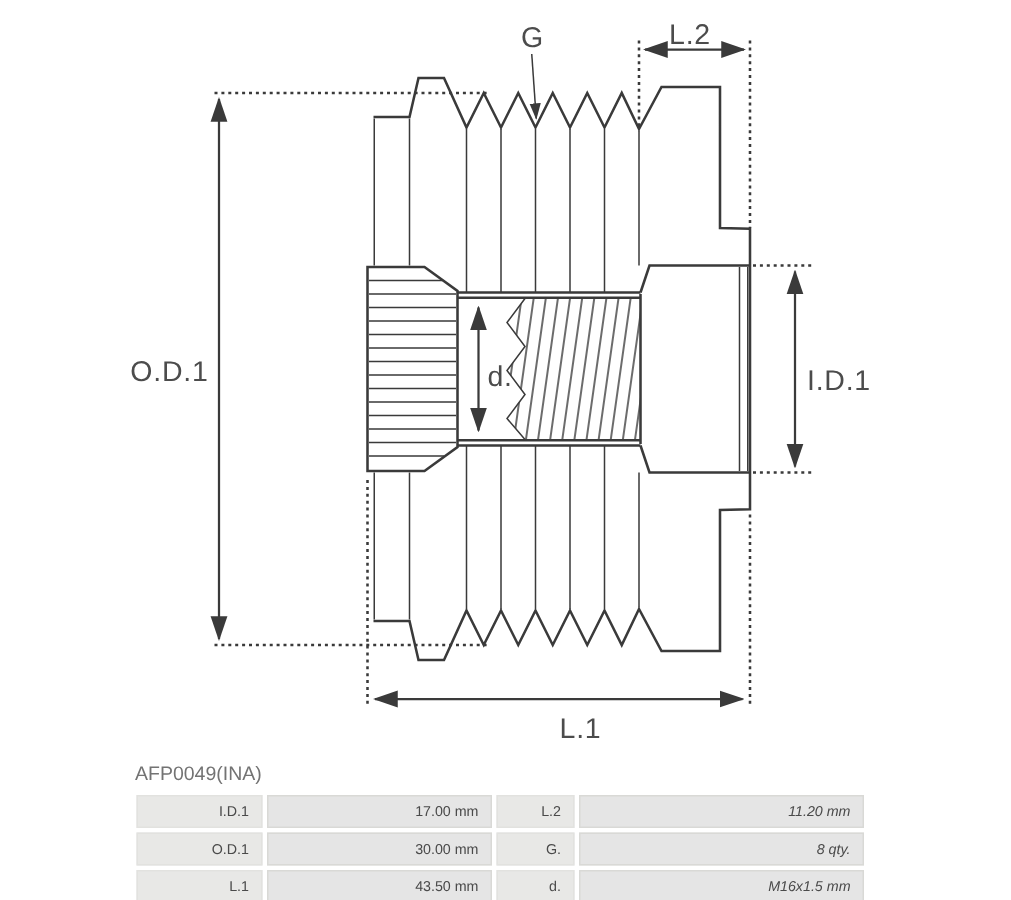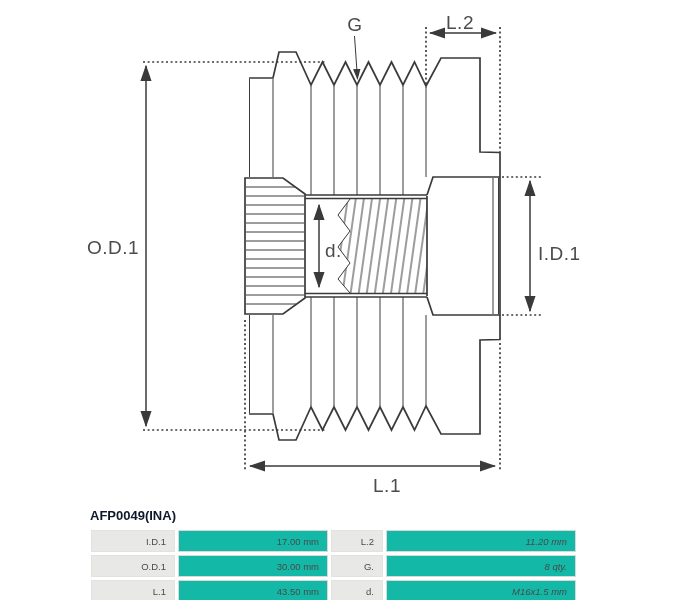--- a/index.html
+++ b/index.html
@@ -8,26 +8,26 @@
   svg{display:block;}
   
   .ol{fill:none;stroke:#3a3a3a;stroke-width:1.7;stroke-linejoin:miter;}
   .thin{fill:none;stroke:#3a3a3a;stroke-width:1;}
   .dim{fill:none;stroke:#3a3a3a;stroke-width:1.5;}
   .dot{fill:none;stroke:#3a3a3a;stroke-width:1.7;stroke-dasharray:2 2.6;}
   .dlabel{fill:#4c4c4c;font-size:19px;letter-spacing:0.5px;
           font-family:"Liberation Sans", sans-serif;}
   
   .spec{position:absolute;left:88px;top:508px;width:510px;}
-  .spec-title{color:#0f172a;font-size:13px;font-weight:bold;margin:0 0 4px 2px;}
+  .spec-title{color:#737373;font-size:13px;font-weight:normal;margin:0 0 4px 2px;}
   table.spec-grid{border-collapse:separate;border-spacing:3px;table-layout:fixed;}
   table.spec-grid td{height:20px;font-size:9.5px;color:#4a4a4a;text-align:right;
                      padding:0 8px 0 2px;vertical-align:middle;white-space:nowrap;}
   td.lab{background:#e8e8e6;border:1px solid #e2e2df;}
-  td.val{background:#14b8a6;border:1px solid #d9d9d6;}
+  td.val{background:#e5e5e5;border:1px solid #d9d9d6;}
   .w0{width:72px;} .w1{width:138px;} .w2{width:40px;} .w3{width:178px;font-style:italic;}
 </style>
 </head>
 <body>
 
 <div class="page">
 
   <svg width="674" height="506" viewBox="0 0 674 506">
     <defs>
       <marker id="arr" viewBox="0 0 10 10" refX="9.2" refY="5" markerWidth="11" markerHeight="11" orient="auto-start-reverse">

